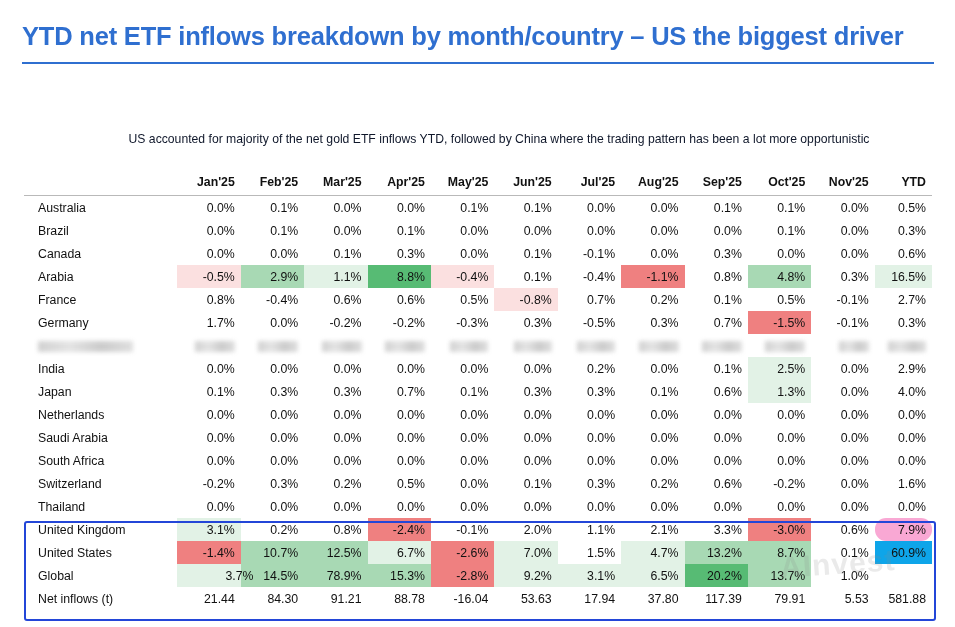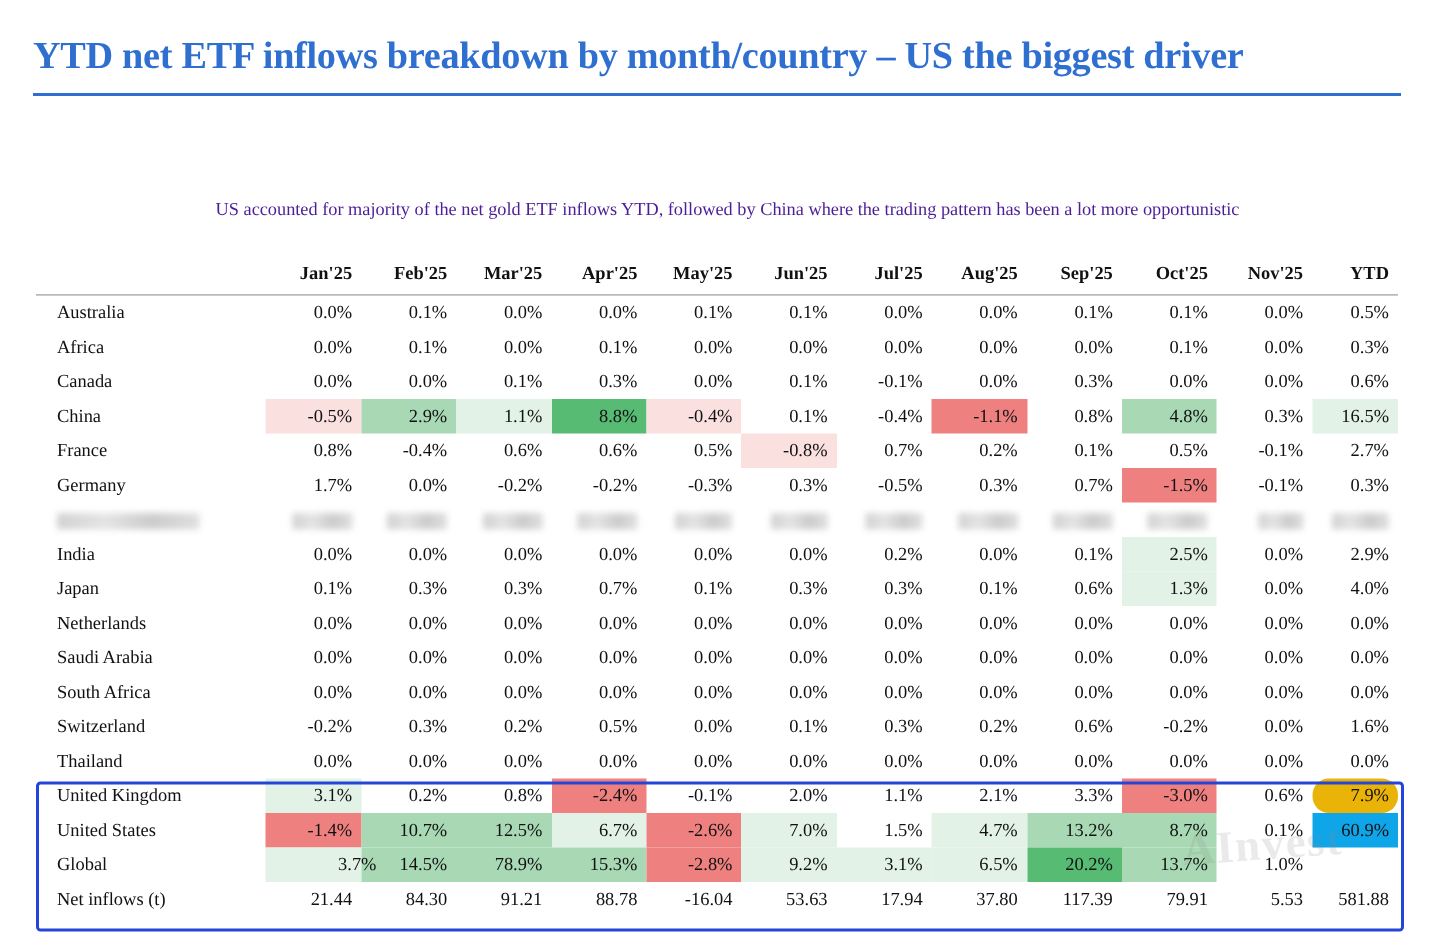--- a/index.html
+++ b/index.html
@@ -13,21 +13,20 @@
     font-family: "Liberation Sans", sans-serif;
     color: #1a1a1a;
     position: relative;
     overflow: hidden;
   }
   .slide {
     width: 955px;
     height: 607px;
     position: relative;
     box-sizing: border-box;
-    font-family: Liberation Serif, serif;
   }
   .title {
     position: absolute;
     left: 22px;
     top: 22px;
     font-size: 25.5px;
     font-weight: bold;
     color: #2f6fd0;
     letter-spacing: -0.2px;
     white-space: nowrap;
@@ -35,25 +34,25 @@
   .title-rule {
     position: absolute;
     left: 22px;
     top: 62px;
     width: 912px;
     height: 2px;
     background: #2f6fd0;
   }
   .subtitle {
     position: absolute;
-    left: 70px;
+    left: 84px;
     top: 132px;
     width: 830px;
     font-size: 12.2px;
-    color: #4c1d95;
+    color: #0f172a;
     text-align: center;
     white-space: nowrap;
   }
   .table-wrap {
     position: absolute;
     left: 24px;
     top: 172px;
     width: 908px;
   }
   table.grid {
@@ -182,21 +181,21 @@
             <td>0.1%</td>
             <td>0.1%</td>
             <td>0.0%</td>
             <td>0.0%</td>
             <td>0.1%</td>
             <td>0.1%</td>
             <td>0.0%</td>
             <td>0.5%</td>
           </tr>
           <tr>
-            <td class="rowhead">Africa</td>
+            <td class="rowhead">Brazil</td>
             <td>0.0%</td>
             <td>0.1%</td>
             <td>0.0%</td>
             <td>0.1%</td>
             <td>0.0%</td>
             <td>0.0%</td>
             <td>0.0%</td>
             <td>0.0%</td>
             <td>0.0%</td>
             <td>0.1%</td>
@@ -212,21 +211,21 @@
             <td>0.0%</td>
             <td>0.1%</td>
             <td>-0.1%</td>
             <td>0.0%</td>
             <td>0.3%</td>
             <td>0.0%</td>
             <td>0.0%</td>
             <td>0.6%</td>
           </tr>
           <tr>
-            <td class="rowhead">China</td>
+            <td class="rowhead">Arabia</td>
             <td style="background: rgb(251, 224, 224);">-0.5%</td>
             <td style="background: rgb(168, 217, 180);">2.9%</td>
             <td style="background: rgb(226, 242, 230);">1.1%</td>
             <td style="background: rgb(87, 187, 116);">8.8%</td>
             <td style="background: rgb(251, 224, 224);">-0.4%</td>
             <td>0.1%</td>
             <td>-0.4%</td>
             <td style="background: rgb(239, 128, 128); margin-left: 41px;">-1.1%</td>
             <td>0.8%</td>
             <td style="background: rgb(168, 217, 180);">4.8%</td>
@@ -389,21 +388,21 @@
             <td>0.2%</td>
             <td>0.8%</td>
             <td style="background: rgb(239, 128, 128);">-2.4%</td>
             <td>-0.1%</td>
             <td>2.0%</td>
             <td>1.1%</td>
             <td>2.1%</td>
             <td>3.3%</td>
             <td style="background: rgb(239, 128, 128);">-3.0%</td>
             <td>0.6%</td>
-            <td style="background: #eab308; border-radius: 11px;">7.9%</td>
+            <td style="background: #f9a8d4; border-radius: 11px;">7.9%</td>
           </tr>
           <tr>
             <td class="rowhead">United States</td>
             <td style="background: rgb(239, 128, 128);">-1.4%</td>
             <td style="background: rgb(168, 217, 180);">10.7%</td>
             <td style="background: rgb(168, 217, 180);">12.5%</td>
             <td style="background: rgb(226, 242, 230);">6.7%</td>
             <td style="background: rgb(239, 128, 128);">-2.6%</td>
             <td style="background: rgb(226, 242, 230);">7.0%</td>
             <td>1.5%</td>

